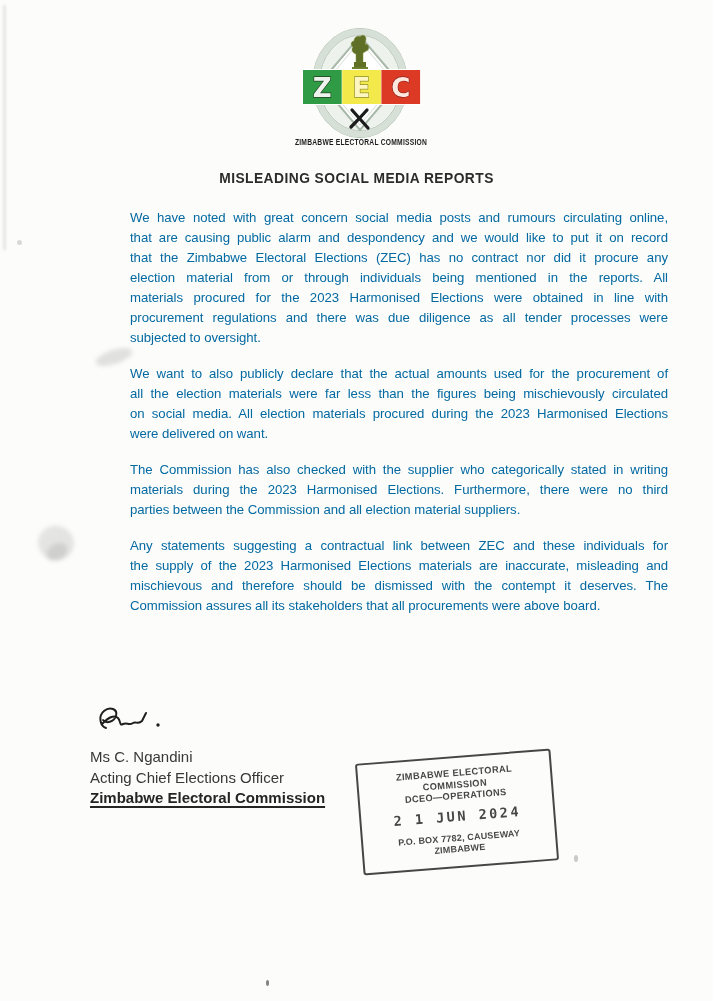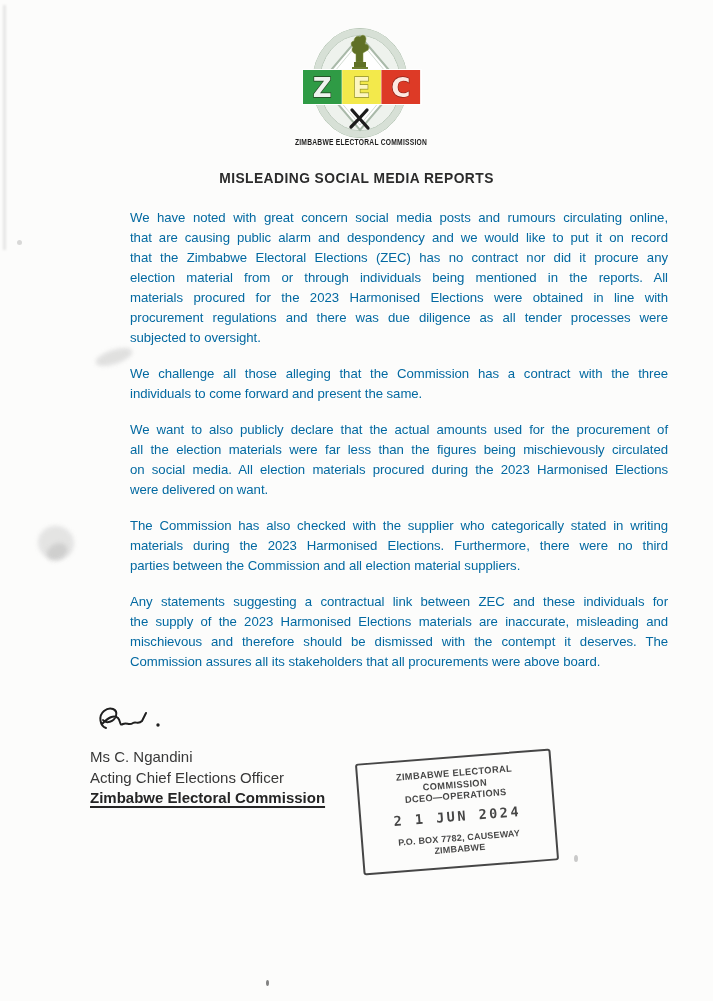--- a/index.html
+++ b/index.html
@@ -102,24 +102,20 @@
       <div class="para">
         <div class="jline">We have noted with great concern social media posts and rumours circulating online,</div>
         <div class="jline">that are causing public alarm and despondency and we would like to put it on record</div>
         <div class="jline">that the Zimbabwe Electoral Elections (ZEC) has no contract nor did it procure any</div>
         <div class="jline">election material from or through individuals being mentioned in the reports. All</div>
         <div class="jline">materials procured for the 2023 Harmonised Elections were obtained in line with</div>
         <div class="jline">procurement regulations and there was due diligence as all tender processes were</div>
         <div class="jline last">subjected to oversight.</div>
       </div>
       <div class="para">
-        <div class="jline">We challenge all those alleging that the Commission has a contract with the three</div>
-        <div class="jline last">individuals to come forward and present the same.</div>
-      </div>
-      <div class="para">
         <div class="jline">We want to also publicly declare that the actual amounts used for the procurement of</div>
         <div class="jline">all the election materials were far less than the figures being mischievously circulated</div>
         <div class="jline">on social media. All election materials procured during the 2023 Harmonised Elections</div>
         <div class="jline last">were delivered on want.</div>
       </div>
       <div class="para">
         <div class="jline">The Commission has also checked with the supplier who categorically stated in writing</div>
         <div class="jline">materials during the 2023 Harmonised Elections. Furthermore, there were no third</div>
         <div class="jline last">parties between the Commission and all election material suppliers.</div>
       </div>

